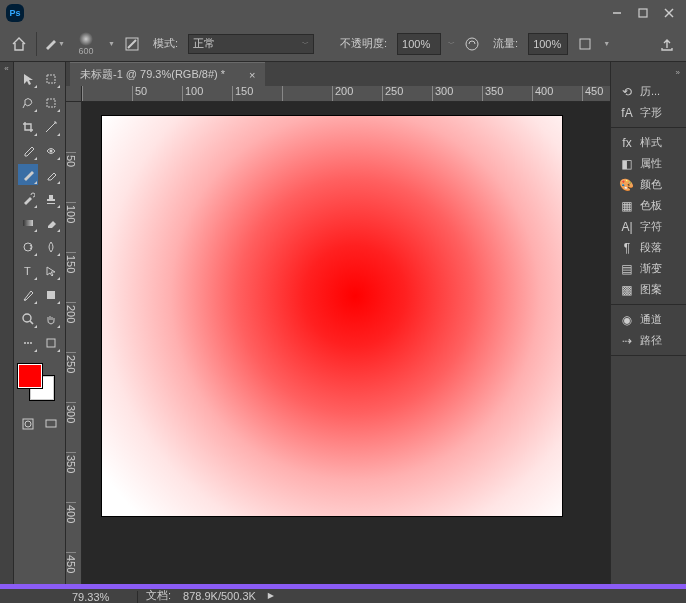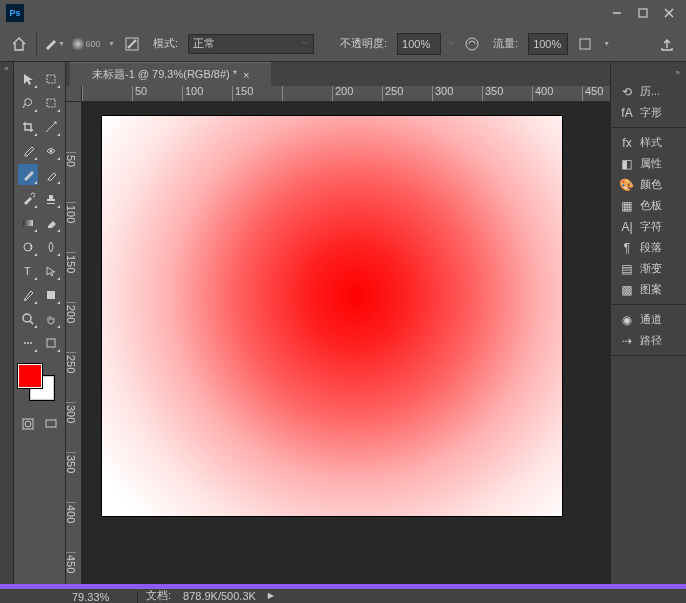--- a/index.html
+++ b/index.html
@@ -1,45 +1,45 @@
 <!DOCTYPE html>
 <html><head>
 <meta charset="utf-8">
 <style>
 *{margin:0;padding:0;box-sizing:border-box;font-family:"Microsoft YaHei",sans-serif;font-size:11px;color:#ccc;user-select:none}
 body{background:#535353;width:686px;height:603px;overflow:hidden}
 .titlebar{height:26px;background:#535353;display:flex;align-items:center;padding:0 6px}
-.ps-logo{width:18px;height:18px;background:#001e36;border-radius:0;display:flex;align-items:center;justify-content:center;font-size:9px;color:#31a8ff;font-weight:bold;margin-right:8px}
+.ps-logo{width:18px;height:18px;background:#001e36;border-radius:6px;display:flex;align-items:center;justify-content:center;font-size:9px;color:#31a8ff;font-weight:bold;margin-right:8px}
 .menubar{display:flex;gap:2px;flex:1}
 .menu-item{padding:4px 5px;cursor:pointer;white-space:nowrap}
 .win-controls{display:flex;gap:12px;margin-left:auto;padding-right:4px}
 .win-btn{width:14px;height:14px;cursor:pointer;display:flex;align-items:center;justify-content:center}
 .optionsbar{height:36px;background:#535353;display:flex;align-items:center;padding:0 8px;gap:6px;border-bottom:1px solid #2a2a2a}
 .opt-btn{width:22px;height:22px;display:flex;align-items:center;justify-content:center;cursor:pointer}
-.opt-brush-preview{width:30px;height:30px;display:flex;flex-direction:row;align-items:center;justify-content:center}
+.opt-brush-preview{width:30px;height:30px;display:flex;flex-direction:column;align-items:center;justify-content:center}
 .opt-brush-dot{width:14px;height:14px;background:radial-gradient(circle,#ccc 0%,transparent 70%);border-radius:50%}
 .opt-brush-size{font-size:9px;color:#aaa}
 .drop-arrow{font-size:7px;color:#aaa;margin-left:1px}
 .opt-label{color:#ccc;margin:0 4px}
 .opt-select{background:#3f3f3f;border:1px solid #2a2a2a;padding:2px 4px;width:126px;height:20px;display:flex;align-items:center;justify-content:space-between}
 .opt-field{background:#3f3f3f;border:1px solid #2a2a2a;padding:10px 4px;width:44px;height:20px;display:flex;align-items:center}
 .main{display:flex;height:calc(100% - 62px - 19px)}
 .collapse-strip{width:14px;background:#424242;border-right:1px solid #2a2a2a;padding-top:2px;text-align:center;font-size:8px;color:#aaa}
 .toolbar{width:52px;background:#535353;padding:6px 4px;display:flex;flex-direction:column;gap:3px;border-right:1px solid #2a2a2a}
 .tool-row{display:flex;gap:3px}
 .tool{width:21px;height:21px;display:flex;align-items:center;justify-content:center;cursor:pointer;position:relative}
 .tool.selected{background:#3a6ea5}
 .tool-tri{position:absolute;bottom:1px;right:1px;width:0;height:0;border-left:3px solid transparent;border-bottom:3px solid #ccc}
 .swatches{margin-top:8px;position:relative;width:40px;height:40px}
 .swatch-fg{position:absolute;top:0;left:0;width:24px;height:24px;background:#ff0000;border:1px solid #fff;outline:1px solid #000}
 .swatch-bg{position:absolute;bottom:4px;right:4px;width:24px;height:24px;background:#fff;border:1px solid #ccc;outline:1px solid #000}
 .extras{margin-top:6px;display:flex;gap:3px}
 .doc-area{flex:1;background:#2a2a2a;display:flex;flex-direction:column;position:relative}
 .doc-tabs{height:24px;background:#424242;display:flex;align-items:flex-end;padding-left:4px}
-.doc-tab{background:#535353;padding:4px 22px;display:flex;align-items:center;gap:6px;font-size:11px;border-top:1px solid #6a6a6a}
+.doc-tab{background:#535353;padding:4px 10px;display:flex;align-items:center;gap:24px;font-size:11px;border-top:1px solid #6a6a6a}
 .doc-tab .close{cursor:pointer;font-size:11px}
 .rulers-canvas{flex:1;position:relative;overflow:hidden;background:#f0abfc}
 .ruler-corner{position:absolute;top:0;left:0;width:16px;height:16px;background:#535353;border-right:1px solid #2a2a2a;border-bottom:1px solid #2a2a2a;z-index:3}
 .ruler-h{position:absolute;top:0;left:16px;right:0;height:16px;background:#535353;border-bottom:1px solid #2a2a2a;display:flex;font-size:8px;color:#eee;z-index:2}
 .ruler-h div{width:50px;border-left:1px solid #888;padding-left:2px;line-height:10px;position:relative;flex-shrink:0}
 .ruler-v{position:absolute;top:16px;left:0;width:16px;bottom:0;background:#535353;border-right:1px solid #2a2a2a;font-size:8px;color:#eee;z-index:2}
 .ruler-v div{height:50px;border-top:1px solid #888;writing-mode:vertical-lr;padding-top:2px;line-height:10px}
 .canvas-wrap{position:absolute;top:16px;left:16px;right:0;bottom:0;background:#282828;display:flex;align-items:flex-start;justify-content:flex-start;padding:14px 0 0 20px}
 .canvas{width:460px;height:400px;background:#fff;box-shadow:0 0 0 1px #000}
 .canvas-inner{width:100%;height:100%;background:radial-gradient(circle at 55% 45%,#ff0000 0%,#ff2020 15%,#ff6060 35%,#ffb0b0 55%,#ffe5e5 75%,#fff 92%)}

